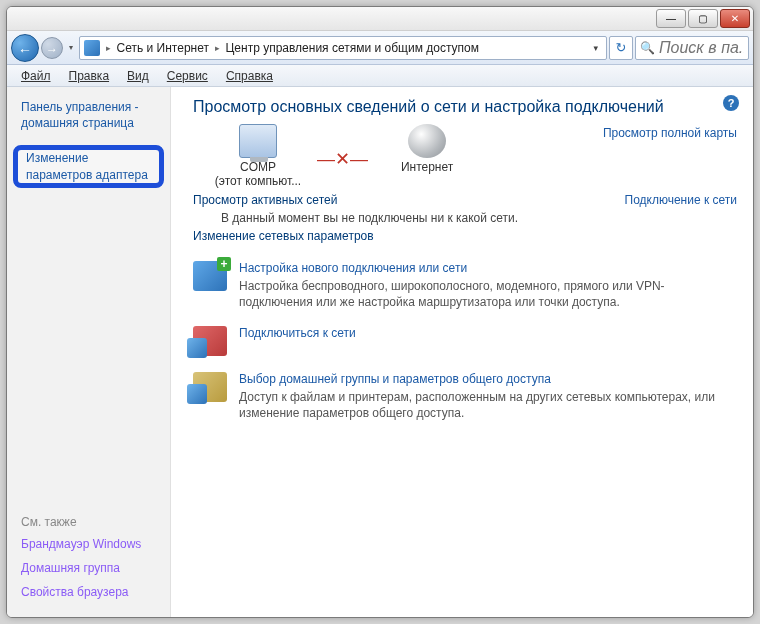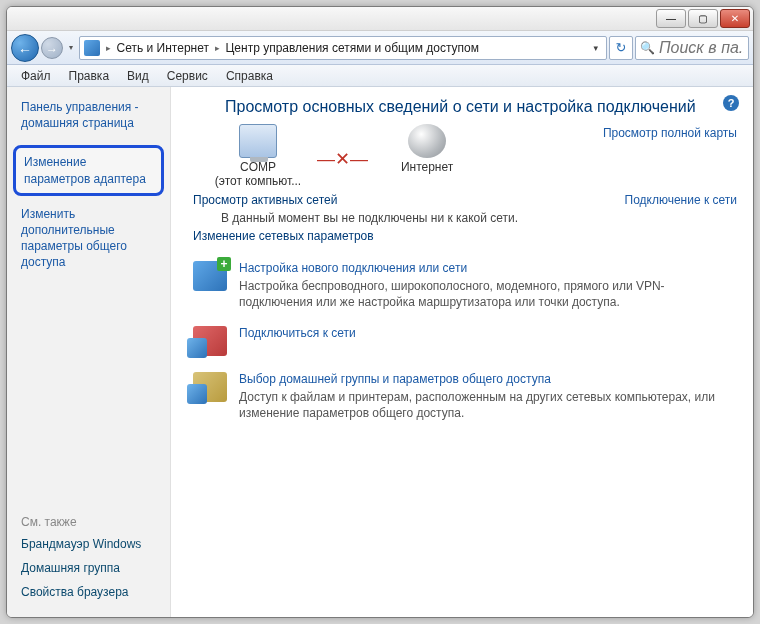--- a/index.html
+++ b/index.html
@@ -24,35 +24,35 @@
 .addressbar .crumb { color: #222; white-space: nowrap; }
 .addressbar .spacer { flex: 1; }
 .addressbar .dd-end { color: #444; font-size: 9px; padding: 0 4px; }
 .refresh-btn { width: 24px; height: 24px; border: 1px solid #9eb0c8; background: #fff; display: flex; align-items: center; justify-content: center; color: #2d72b8; font-size: 13px; border-radius: 2px; }
 .searchbox { width: 114px; height: 24px; background: #fff; border: 1px solid #9eb0c8; border-radius: 2px; display: flex; align-items: center; padding: 0 4px; gap: 4px; }
 .searchbox .sicon { color: #3b6ea5; font-size: 12px; }
 .searchbox input { border: none; outline: none; flex: 1; font-size: 16px; font-style: italic; color: #888; min-width: 0; }
 
 
 .menubar { height: 22px; background: linear-gradient(to bottom, #f6f8fb, #e6ecf4); border-bottom: 1px solid #c9d2de; display: flex; align-items: center; padding-left: 6px; gap: 2px; }
-.menubar .mitem { padding: 2px 8px; color: #333; }
+.menubar .mitem { padding: 2px 8px; color: #333; text-decoration: underline; }
 
 
 .body-area { flex: 1; display: flex; overflow: hidden; }
 .sidebar { width: 164px; background: #f2f2f2; border-right: 1px solid #e0e0e0; padding: 12px 8px 8px 14px; display: flex; flex-direction: column; }
 .sidebar .hp-link { color: #1c5aa6; margin-bottom: 14px; line-height: 1.35; }
 .sidebar .side-link { color: #1c5aa6; margin-bottom: 12px; line-height: 1.35; cursor: pointer; }
-.sidebar .side-link.highlight { border: 3px solid #1d4ed8; border-radius: 8px; padding: 6px 8px; margin-left: -8px; margin-right: -2px; margin-bottom: 10px; background: #f6f6f6; }
+.sidebar .side-link.highlight { border: 5px solid #1d4ed8; border-radius: 8px; padding: 0 8px; margin-left: -8px; margin-right: -2px; margin-bottom: 10px; background: #f6f6f6; }
 .sidebar .see-also { margin-top: auto; padding-top: 8px; }
 .sidebar .see-also .hdr { color: #888; margin-bottom: 8px; }
-.sidebar .see-also .salink { color: #0c4a6e; margin-bottom: 10px; }
+.sidebar .see-also .salink { color: #8b5cf6; margin-bottom: 10px; }
 
 .main { flex: 1; background: #fff; padding: 10px 16px 8px 22px; overflow: hidden; position: relative; }
 .help-q { position: absolute; top: 8px; right: 14px; width: 16px; height: 16px; border-radius: 50%; background: #2d72b8; color: #fff; font-size: 11px; font-weight: bold; display: flex; align-items: center; justify-content: center; }
-.main h1 { color: #003b78; font-weight: normal; font-size: 16px; line-height: 1.3; margin-bottom: 4px; margin-left: 32px; }
+.main h1 { color: #003b78; font-weight: normal; font-size: 16px; line-height: 1.3; margin-bottom: 4px; }
 .map-row { display: flex; align-items: flex-start; margin-top: 6px; }
 .map-icons { display: flex; align-items: flex-start; gap: 14px; margin-left: 20px; }
 .map-node { display: flex; flex-direction: column; align-items: center; width: 90px; text-align: center; line-height: 1.2; color: #333; }
 .map-node .ico { width: 38px; height: 34px; margin-bottom: 2px; }
 .ico-pc { background: linear-gradient(to bottom,#dfeaf7,#a9c4e4); border: 1px solid #6f93ba; border-radius: 3px; position: relative; }
 .ico-pc:after { content:""; position:absolute; bottom:-5px; left:10px; width:18px; height:5px; background:#b0b8c0; border-radius:0 0 2px 2px; }
 .ico-globe { background: radial-gradient(circle at 35% 30%, #fefefe, #b5b9bd 60%, #8d9298); border-radius: 50%; }
 .map-arrow { color: #c03428; font-size: 18px; align-self: center; padding-top: 6px; }
 .map-link { margin-left: auto; color: #1c5aa6; white-space: nowrap; padding-top: 2px; }
 
@@ -111,21 +111,20 @@
     <div class="mitem">Вид</div>
     <div class="mitem">Сервис</div>
     <div class="mitem">Справка</div>
   </div>
 
   <div class="body-area">
 
     <div class="sidebar">
       <div class="hp-link">Панель управления - домашняя страница</div>
       <div class="side-link highlight">Изменение параметров адаптера</div>
-      <div class="side-link">Изменить дополнительные параметры общего доступа</div>
 
       <div class="see-also">
         <div class="hdr">См. также</div>
         <div class="salink">Брандмауэр Windows</div>
         <div class="salink">Домашняя группа</div>
         <div class="salink">Свойства браузера</div>
       </div>
     </div>
 
     <div class="main">

